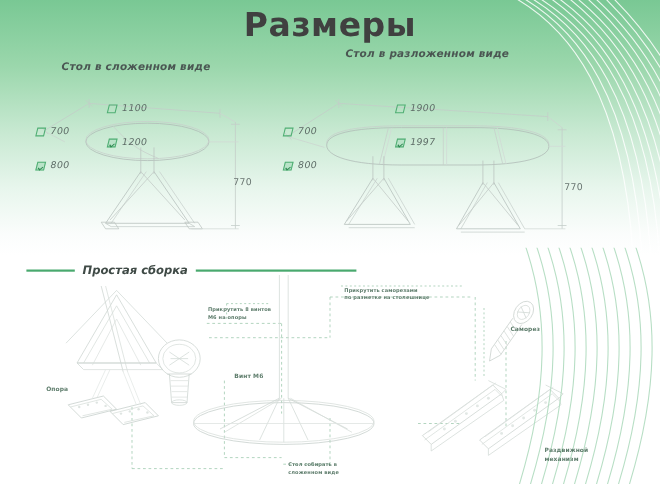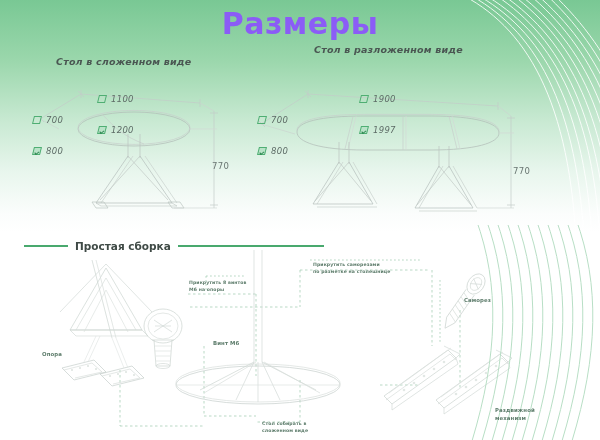--- a/index.html
+++ b/index.html
@@ -13,21 +13,21 @@
   
   .topband{
     position:absolute;left:0;top:0;width:600px;height:232px;
     background:linear-gradient(180deg,#79c894 0%,#9bd7ac 26%,#c8e9d2 52%,#e8f6ed 74%,#fbfdfc 92%,#ffffff 100%);
   }
   .swirl-tr{position:absolute;right:0;top:0;width:150px;height:240px;overflow:hidden;pointer-events:none;}
   .swirl-br{position:absolute;right:0;top:225px;width:130px;height:215px;overflow:hidden;pointer-events:none;}
 
   .title{
     position:absolute;left:0;top:6px;width:600px;text-align:center;
-    font-size:30px;font-weight:bold;color:#8b5cf6;letter-spacing:.5px;
+    font-size:30px;font-weight:bold;color:#404040;letter-spacing:.5px;
     font-family:"DejaVu Sans", sans-serif;
   }
 
   .secthead{
     position:absolute;font-size:9.5px;font-weight:bold;font-style:italic;
     color:#4a5652;letter-spacing:.2px;
     font-family:"DejaVu Sans", sans-serif;
   }
   .sh-left{left:56px;top:56px;}
   .sh-right{left:314px;top:44px;}
@@ -52,21 +52,21 @@
   .dimtxt{
     position:absolute;font-size:8.5px;color:#6a7672;letter-spacing:.3px;
     font-family:"DejaVu Sans", sans-serif;
   }
 
   
   .asm-head-wrap{position:absolute;left:24px;top:240px;width:300px;display:flex;align-items:center;gap:7px;}
   .asm-line{height:1.4px;background:#49a96e;flex:0 0 44px;}
   .asm-line.r{flex:1 1 auto;}
   .asm-title{
-    font-size:10.5px;font-weight:bold;color:#3f4a46;white-space:nowrap;
+    font-size:10.5px;font-weight:bold;font-style:italic;color:#3f4a46;white-space:nowrap;
     font-family:"DejaVu Sans", sans-serif;
   }
 
   
   .note{
     position:absolute;font-size:4.6px;font-weight:bold;color:#5d7c6b;line-height:1.5;
     letter-spacing:.1px;font-family:"DejaVu Sans", sans-serif;white-space:pre-line;
   }
   .partlbl{
     position:absolute;font-size:5.4px;font-weight:bold;color:#5d7c6b;line-height:1.5;

